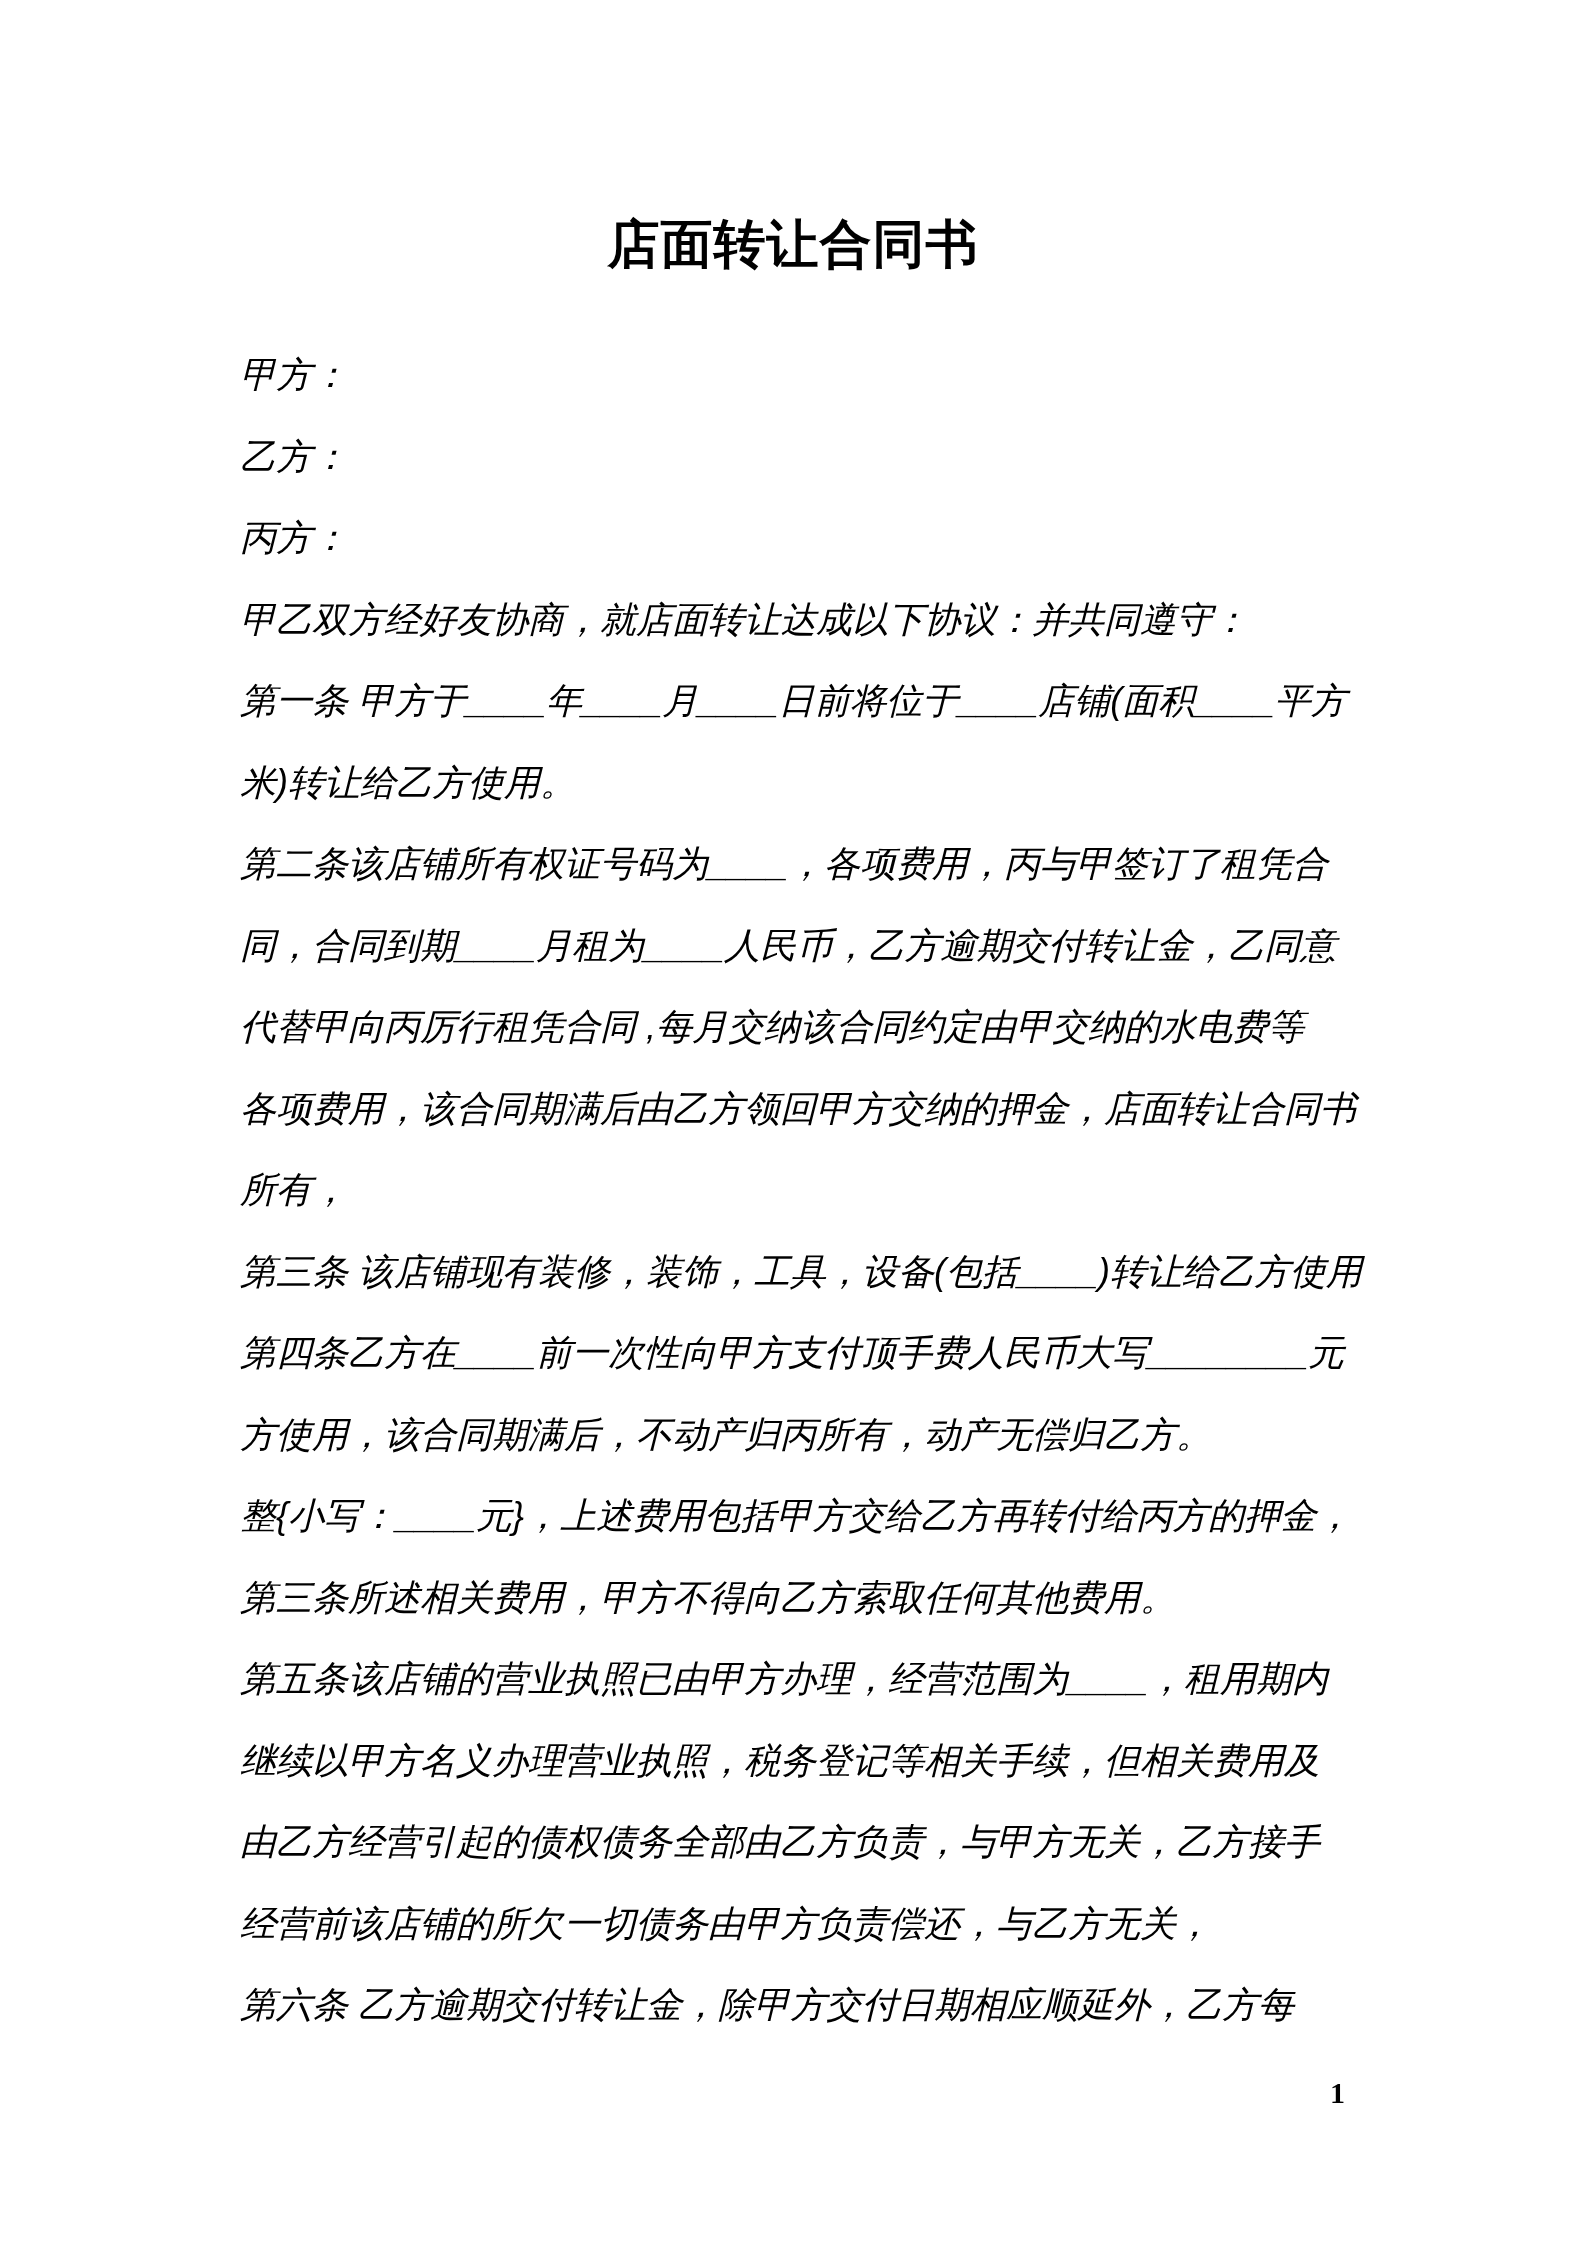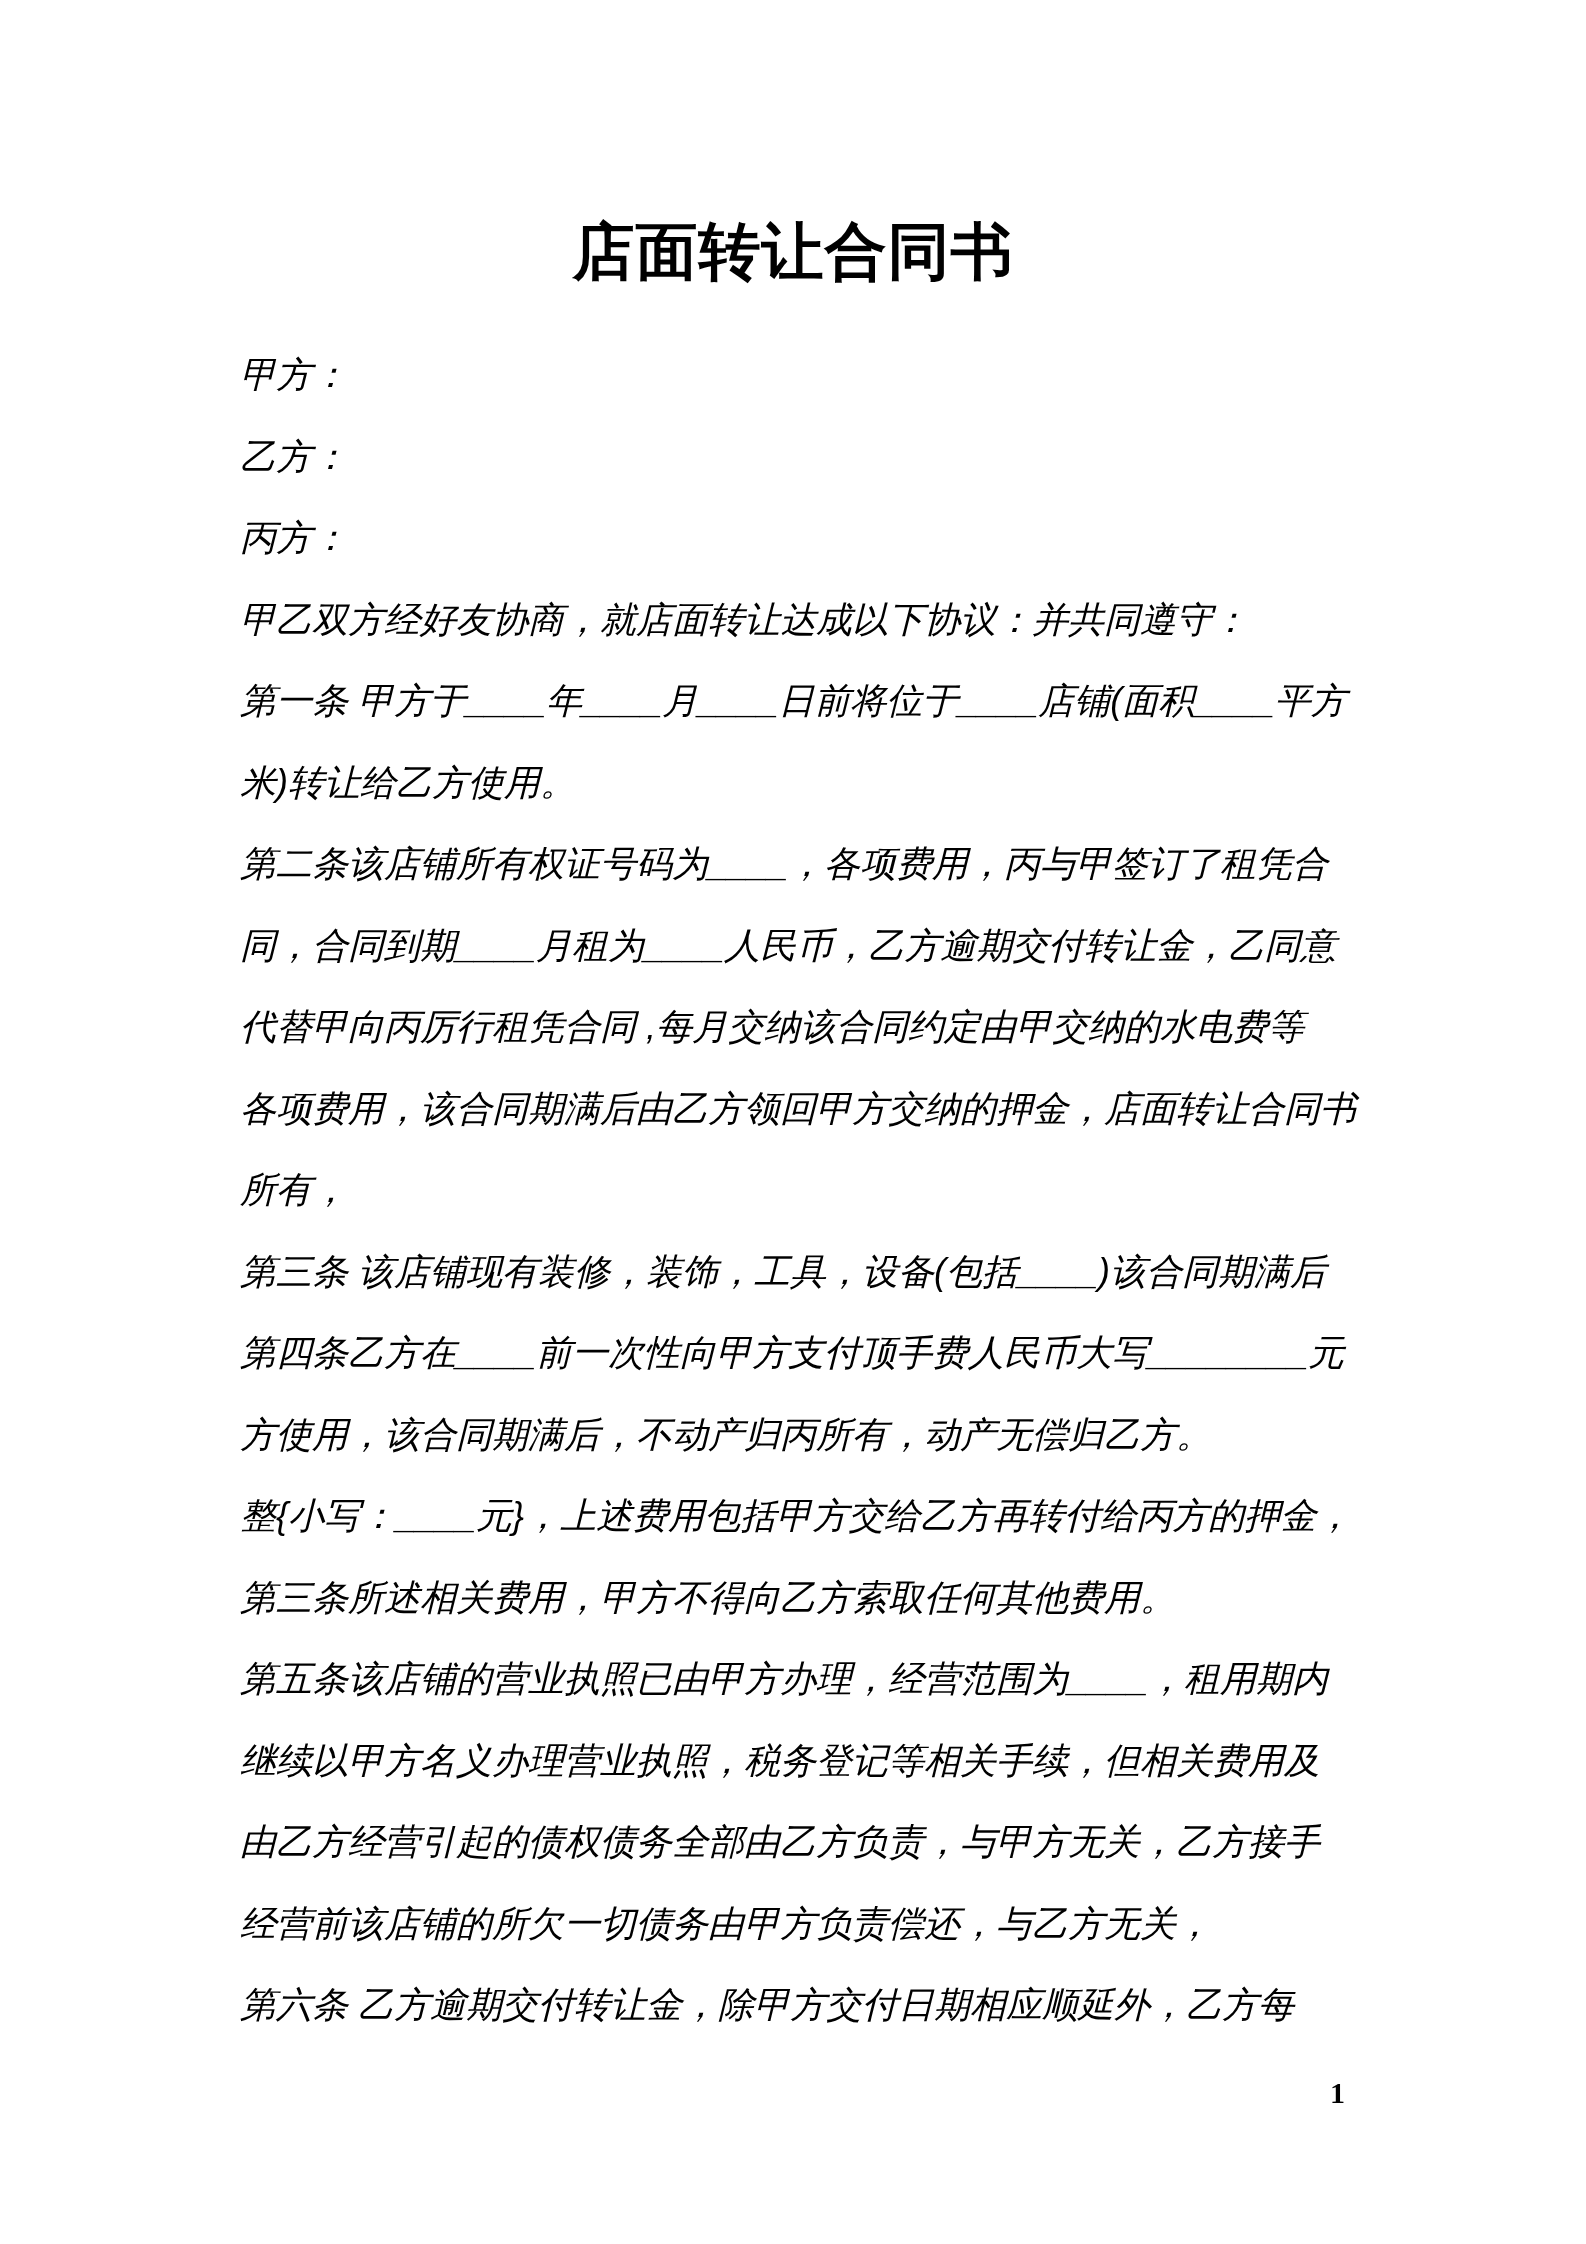--- a/index.html
+++ b/index.html
@@ -15,21 +15,21 @@
     color: #000000;
     font-family: "Liberation Sans", sans-serif;
     overflow: hidden;
   }
   .doc-title {
     position: absolute;
     top: 210px;
     left: 0;
     width: 100%;
     text-align: center;
-    font-size: 62px;
+    font-size: 52px;
     font-weight: bold;
     letter-spacing: 1px;
     white-space: pre;
   }
   .doc-content {
     position: absolute;
     left: 240px;
     top: 334px;
     width: 1140px;
     font-style: italic;
@@ -62,21 +62,21 @@
       <div class="doc-line">乙方：</div>
       <div class="doc-line">丙方：</div>
       <div class="doc-line">甲乙双方经好友协商，就店面转让达成以下协议：并共同遵守：</div>
       <div class="doc-line">第一条 甲方于____年____月____日前将位于____店铺(面积____平方</div>
       <div class="doc-line">米)转让给乙方使用。</div>
       <div class="doc-line">第二条该店铺所有权证号码为____，各项费用，丙与甲签订了租凭合</div>
       <div class="doc-line">同，合同到期____月租为____人民币，乙方逾期交付转让金，乙同意</div>
       <div class="doc-line">代替甲向丙厉行租凭合同 ,每月交纳该合同约定由甲交纳的水电费等</div>
       <div class="doc-line">各项费用，该合同期满后由乙方领回甲方交纳的押金，店面转让合同书</div>
       <div class="doc-line">所有，</div>
-      <div class="doc-line">第三条 该店铺现有装修，装饰，工具，设备(包括____)该合同期满后</div>
+      <div class="doc-line">第三条 该店铺现有装修，装饰，工具，设备(包括____)转让给乙方使用</div>
       <div class="doc-line">第四条乙方在____前一次性向甲方支付顶手费人民币大写________元</div>
       <div class="doc-line">方使用，该合同期满后，不动产归丙所有，动产无偿归乙方。</div>
       <div class="doc-line">整{小写：____元}，上述费用包括甲方交给乙方再转付给丙方的押金，</div>
       <div class="doc-line">第三条所述相关费用，甲方不得向乙方索取任何其他费用。</div>
       <div class="doc-line">第五条该店铺的营业执照已由甲方办理，经营范围为____，租用期内</div>
       <div class="doc-line">继续以甲方名义办理营业执照，税务登记等相关手续，但相关费用及</div>
       <div class="doc-line">由乙方经营引起的债权债务全部由乙方负责，与甲方无关，乙方接手</div>
       <div class="doc-line">经营前该店铺的所欠一切债务由甲方负责偿还，与乙方无关，</div>
       <div class="doc-line">第六条 乙方逾期交付转让金，除甲方交付日期相应顺延外，乙方每</div>
     </div>

